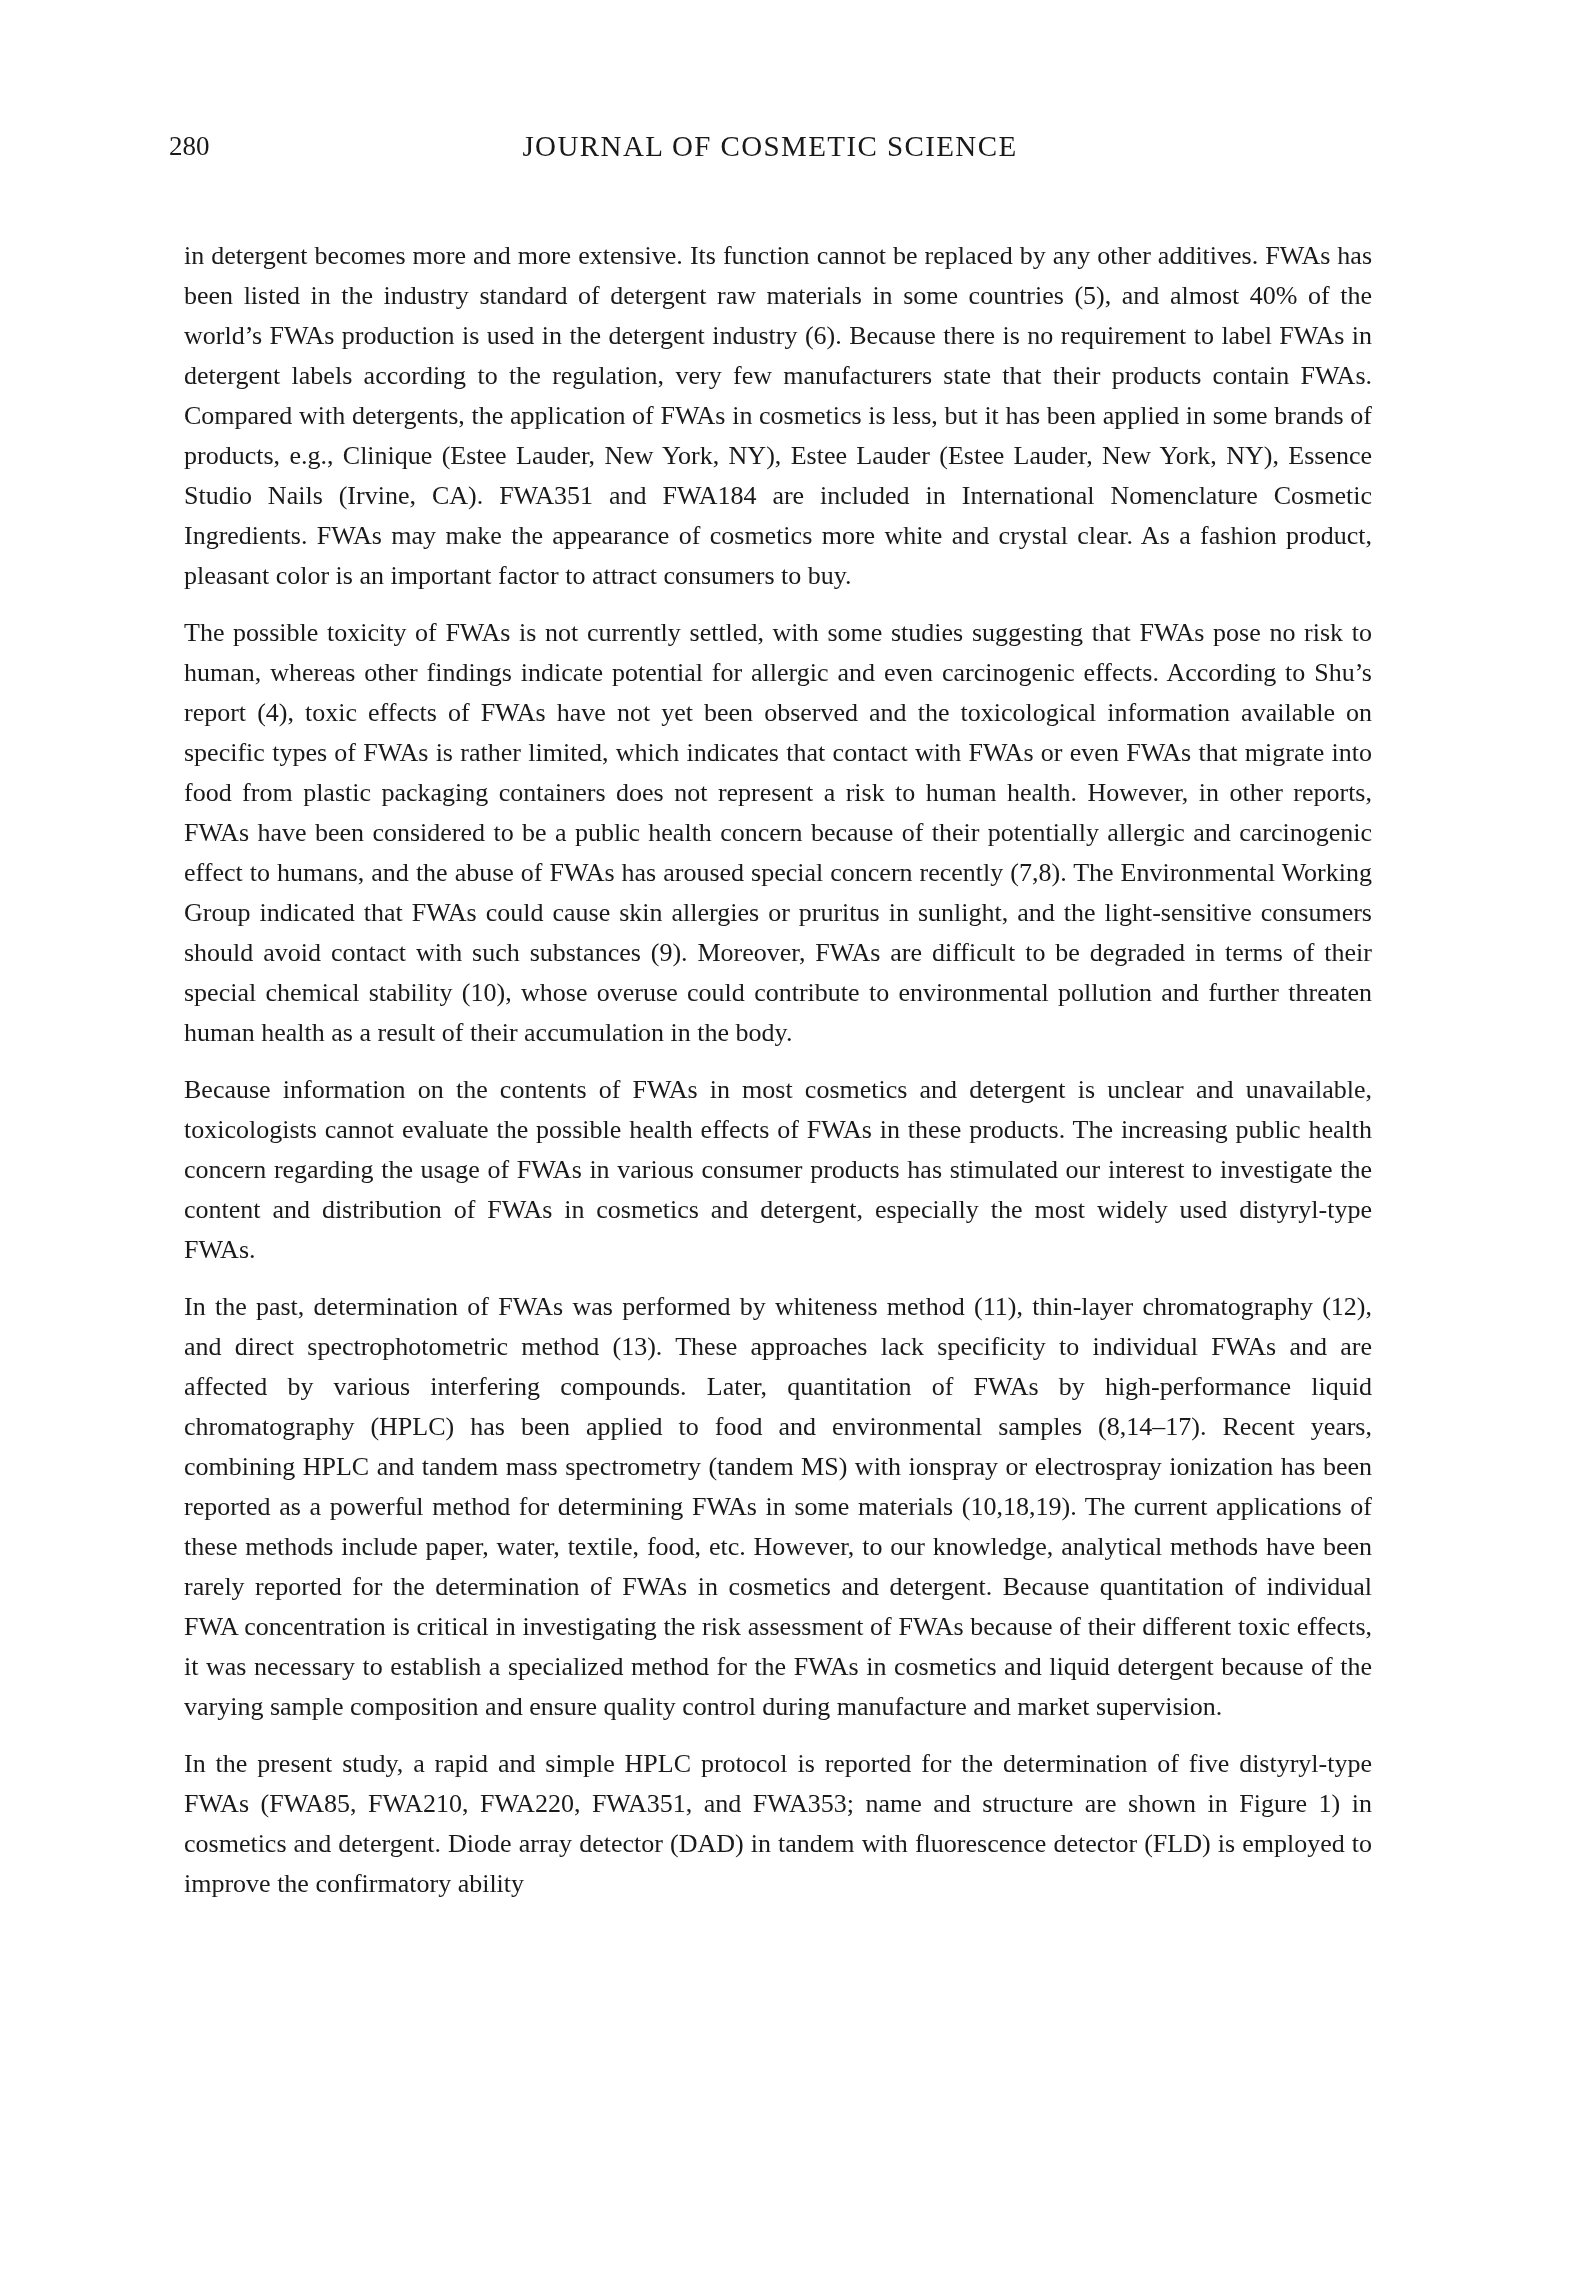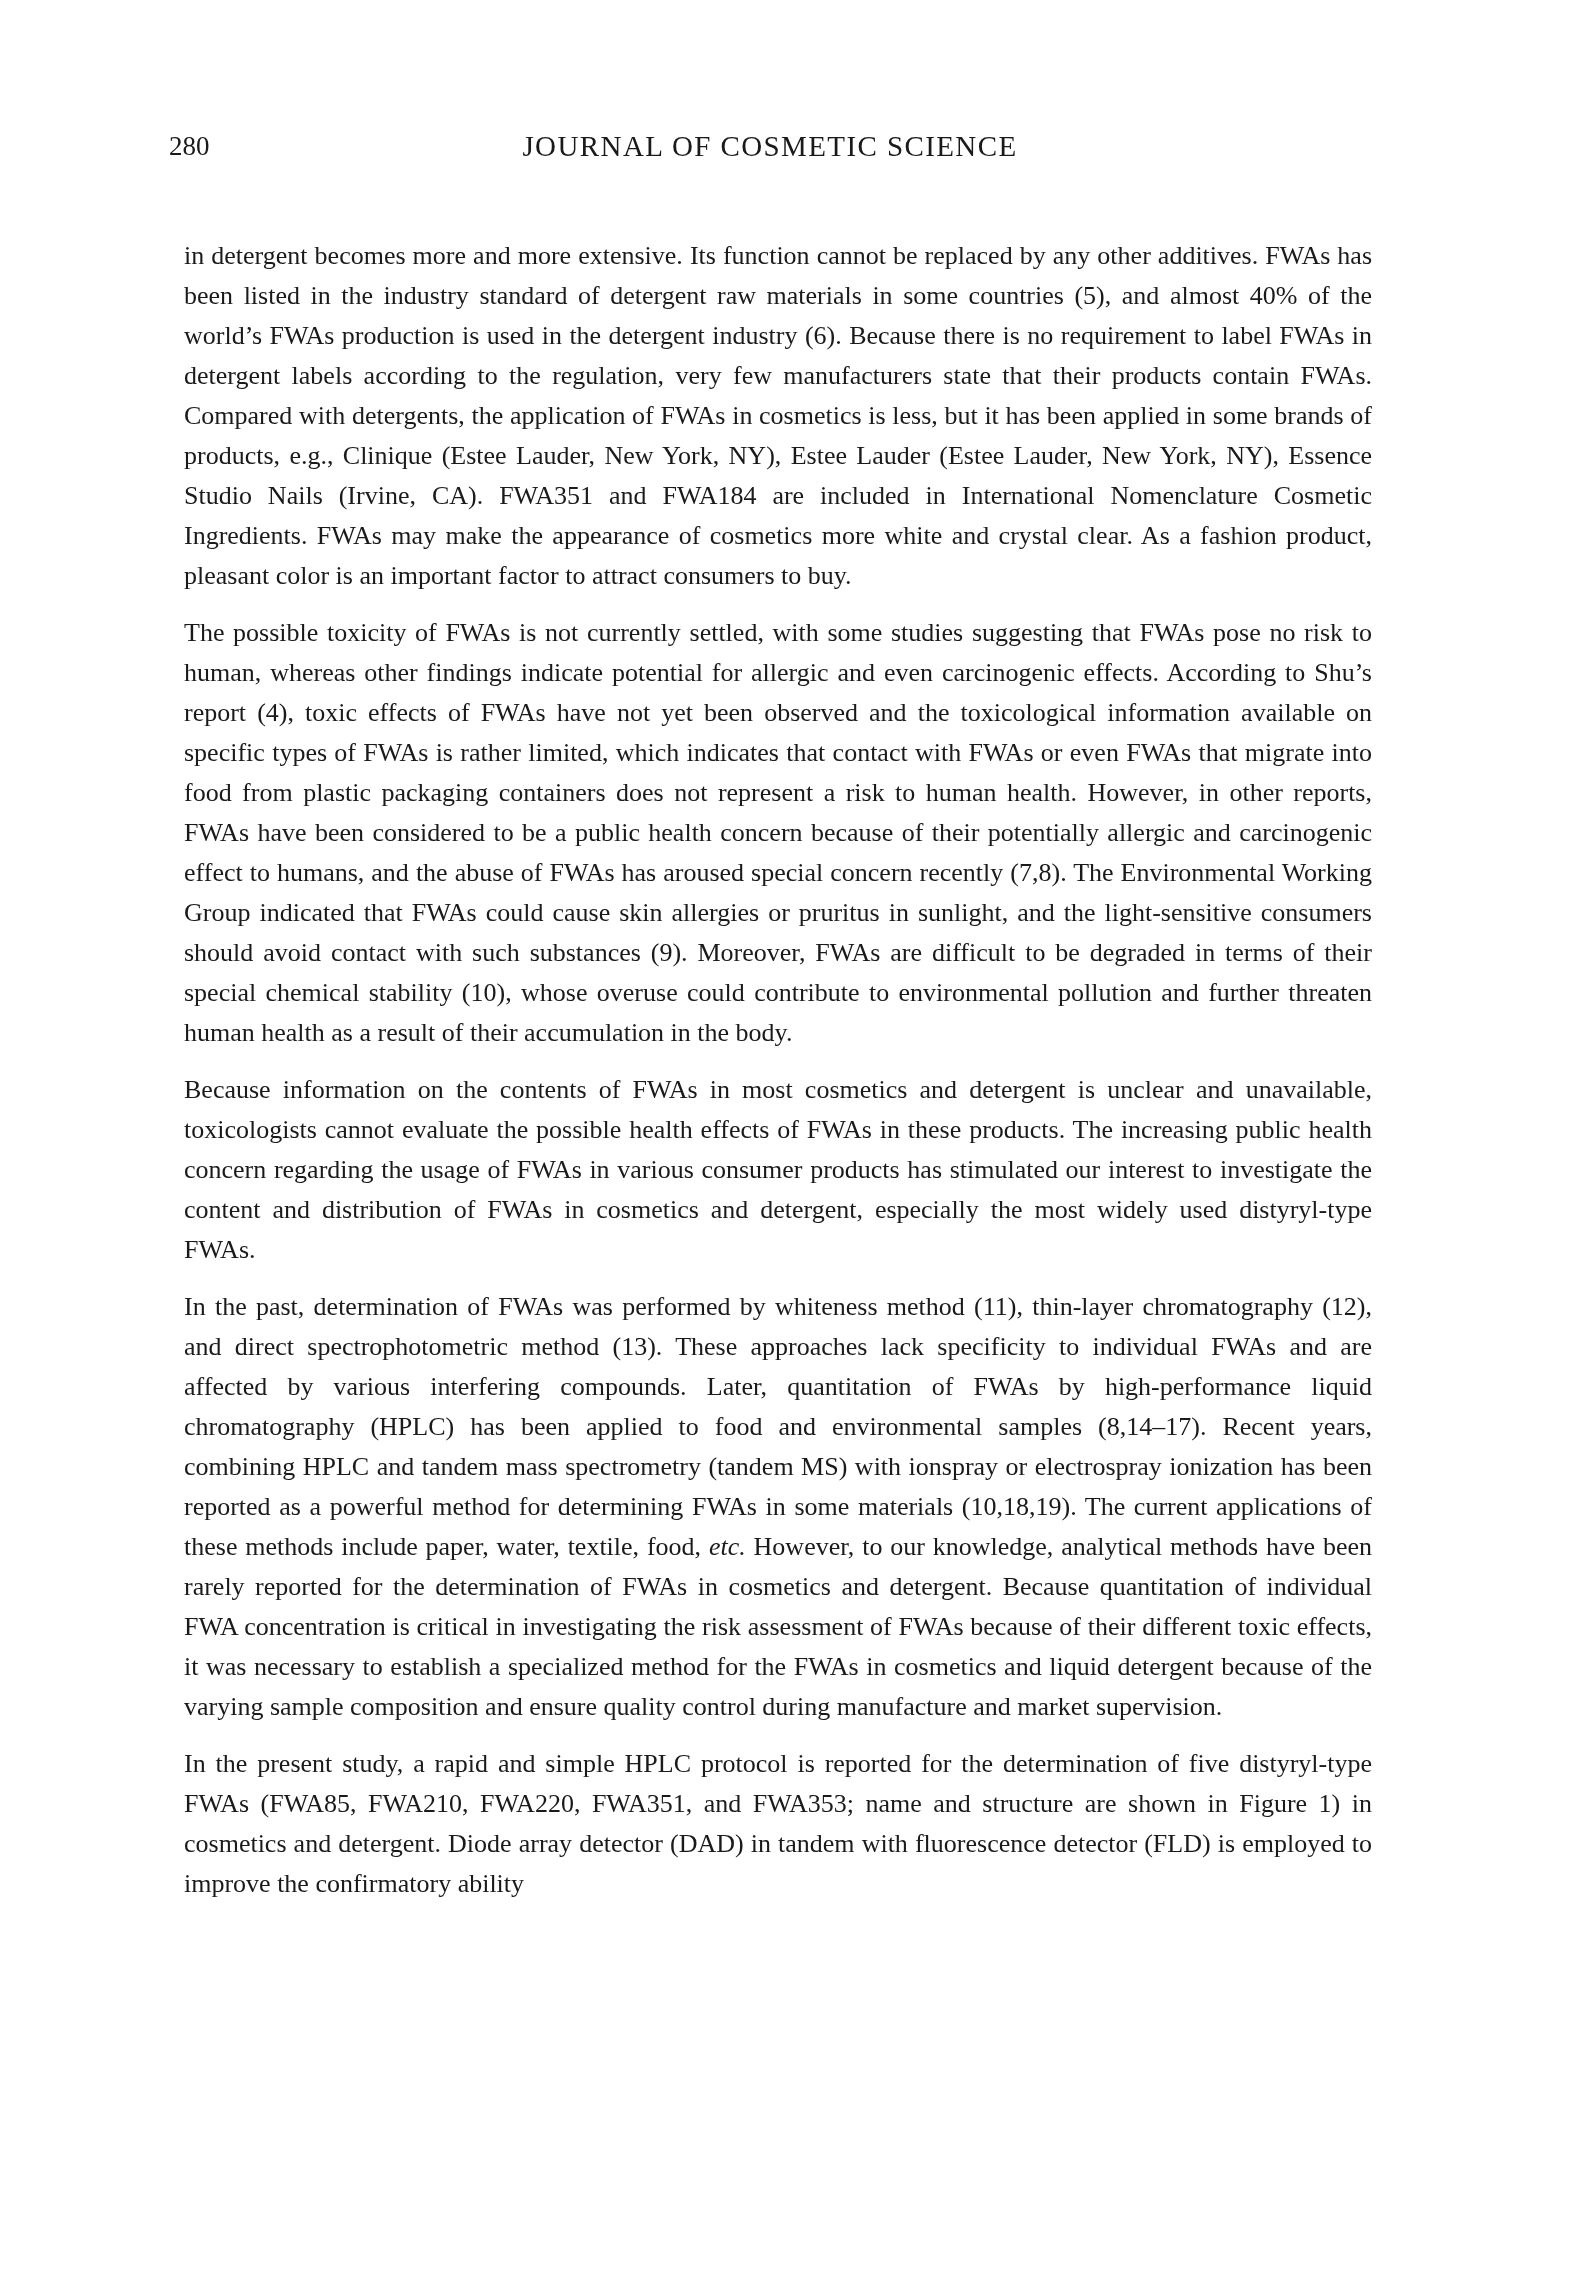--- a/index.html
+++ b/index.html
@@ -51,21 +51,20 @@
     text-align: justify;
     text-justify: inter-word;
   }
   .para {
     margin: 17px;
   }
   .para + .para {
     margin-top: 12.2px;
   }
   .italic {
-    font-style: italic;
   }
 </style>
 </head>
 <body>
 
 <div class="page">
 
   <header class="running-head">
     <span class="page-number">280</span>
     <div class="journal-title">JOURNAL OF COSMETIC SCIENCE</div>

